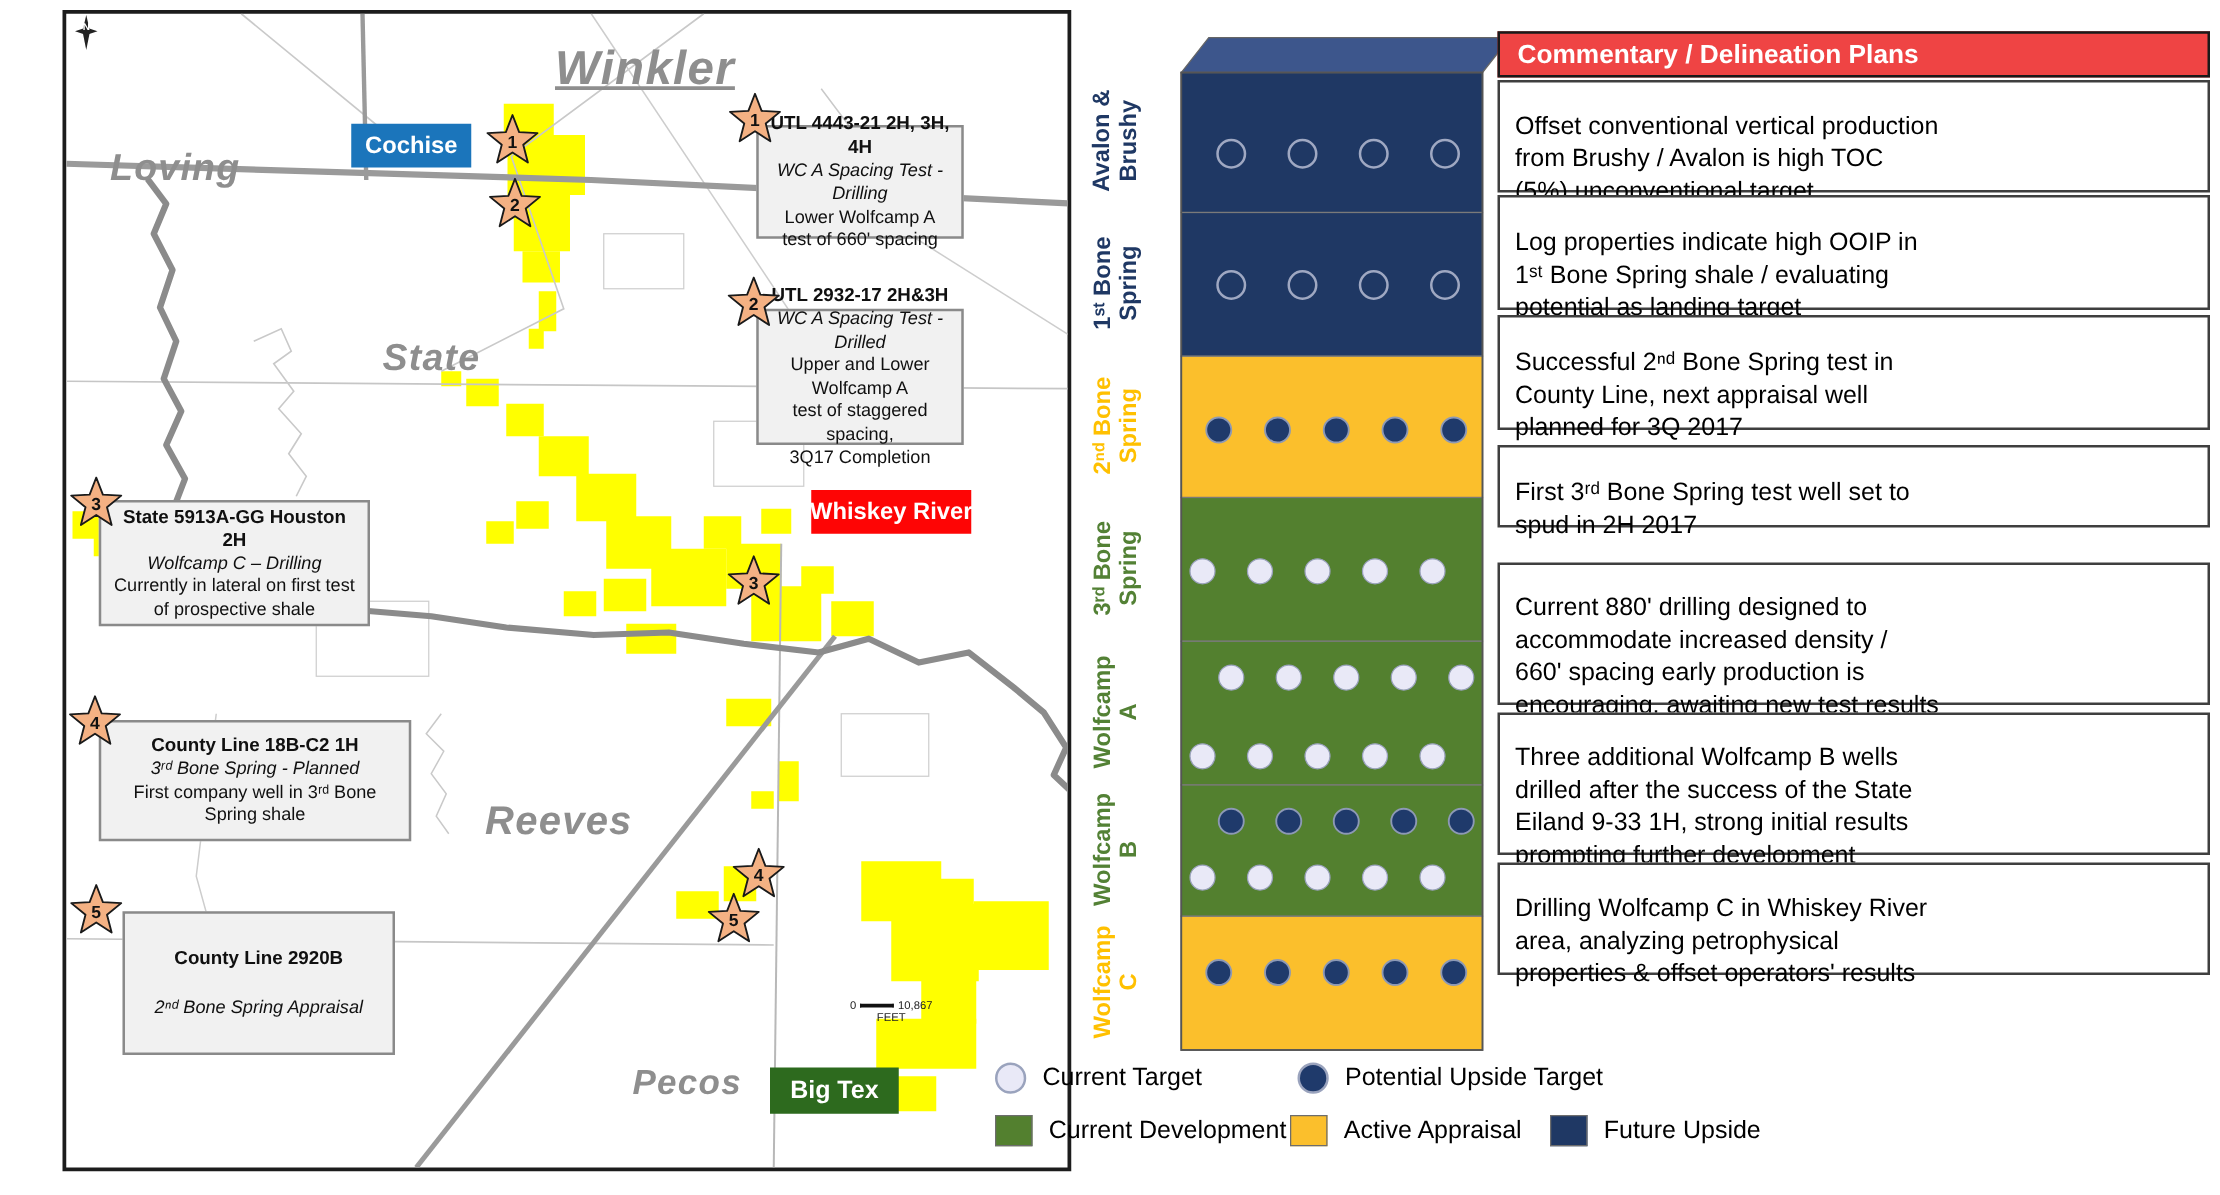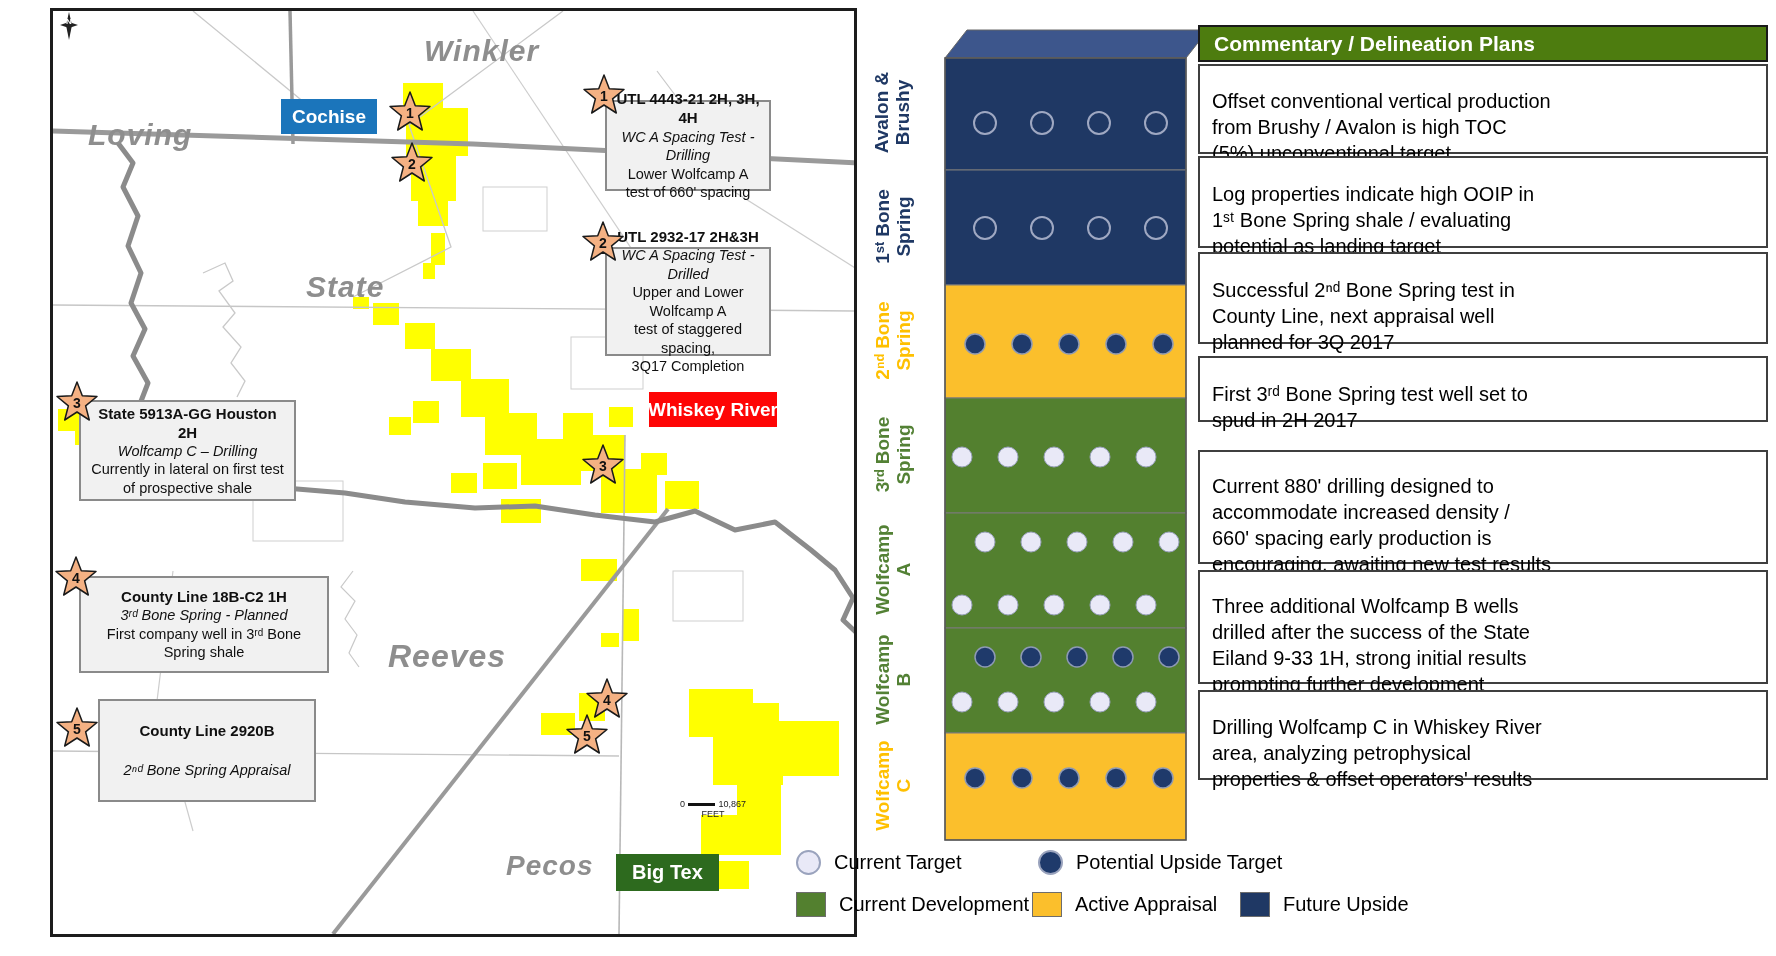--- a/index.html
+++ b/index.html
@@ -37,21 +37,21 @@
   .compass{position:absolute;left:58px;top:12px;z-index:6;}
   
   #fig-svg{position:absolute;left:0;top:0;z-index:2;pointer-events:none;}
   .strat-label{
     position:absolute;font-weight:bold;font-size:19px;line-height:1.08;
     text-align:center;white-space:pre-line;z-index:4;
   }
   
   .commentary-header{
     position:absolute;left:1198px;top:25px;width:570px;height:37px;
-    background:#4d7c0f;color:#ffffff;font-weight:bold;font-size:21px;
+    background:#ef4444;color:#ffffff;font-weight:bold;font-size:21px;
     display:flex;align-items:center;padding-left:14px;box-sizing:border-box;
     border:2px solid #1a1a1a;z-index:10;
   }
   .cbox{
     position:absolute;left:1198px;width:570px;border:2px solid #3f3f3f;
     background:#ffffff;color:#000;z-index:10;box-sizing:border-box;
     display:flex;align-items:center;padding:6px 12px;
   }
   .cbox span{font-size:20px;line-height:1.3;white-space:pre-line;margin-top:36px;}
   
@@ -129,21 +129,21 @@
 </div>
 
 <svg class="compass" width="22" height="30" viewBox="0 0 22 30">
   <polygon points="11,0 14,13 11,28 8,13" fill="#222"></polygon>
   <polygon points="2,13 11,10 20,13 11,16" fill="#222"></polygon>
   <text x="11" y="12" font-size="8" font-weight="bold" fill="#ffffff" text-anchor="middle">N</text>
 </svg>
 
 <div id="counties">
     <div class="county-label" style="left: 88px; top: 118px; font-size: 30px;">Loving</div>
-    <div class="county-label" style="left: 424px; top: 34px; font-size: 30px;">Winkler</div>
+    <div class="county-label" style="left: 444px; top: 34px; font-size: 38px; text-decoration: underline;">Winkler</div>
     <div class="county-label" style="left: 306px; top: 270px; font-size: 30px;">State</div>
     <div class="county-label" style="left: 388px; top: 638px; font-size: 32px;">Reeves</div>
     <div class="county-label" style="left: 506px; top: 850px; font-size: 28px;">Pecos</div>
   </div>
 <div id="areas">
     <div class="area-label" style="left: 281px; top: 99px; width: 96px; height: 35px; background: rgb(27, 117, 187); font-size: 19px;">Cochise</div>
     <div class="area-label" style="left: 649px; top: 392px; width: 128px; height: 35px; background: rgb(254, 5, 5); font-size: 19px;">Whiskey River</div>
     <div class="area-label" style="left: 616px; top: 854px; width: 103px; height: 37px; background: rgb(45, 106, 30); font-size: 20px;">Big Tex</div>
   </div>
 <div id="callouts">
@@ -165,21 +165,21 @@
       <div class="co-sub">Wolfcamp C – Drilling</div>
       <div class="co-body">Currently in lateral on first test
 of prospective shale</div>
     </div>
     <div class="callout" style="left: 79px; top: 576px; width: 250px; height: 97px;">
       <div class="co-title">County Line 18B-C2 1H</div>
       <div class="co-sub">3ʳᵈ Bone Spring - Planned</div>
       <div class="co-body">First company well in 3ʳᵈ Bone
 Spring shale</div>
     </div>
-    <div class="callout" style="left: 98px; top: 699px; width: 218px; height: 103px; gap: 21px;">
+    <div class="callout" style="left: 98px; top: 729px; width: 218px; height: 115px; gap: 21px;">
       <div class="co-title">County Line 2920B</div>
       <div class="co-sub">2ⁿᵈ Bone Spring Appraisal</div>
     </div>
   </div>
 <div id="stars">
     <div class="star" style="left: 388px; top: 91px; width: 44px; height: 42px;"><svg width="44" height="42" viewBox="0 0 44 42">
         <polygon points="22,1 27.3,14.7 42,15.5 30.6,24.8 34.3,39 22,31 9.7,39 13.4,24.8 2,15.5 16.7,14.7" fill="#F4B183" stroke="#1a1a1a" stroke-width="1.5" stroke-linejoin="round"></polygon>
         <text x="22" y="27" text-anchor="middle" font-size="14" font-weight="bold" fill="#111">1</text>
       </svg></div>
     <div class="star" style="left: 390px; top: 142px; width: 44px; height: 42px;"><svg width="44" height="42" viewBox="0 0 44 42">

